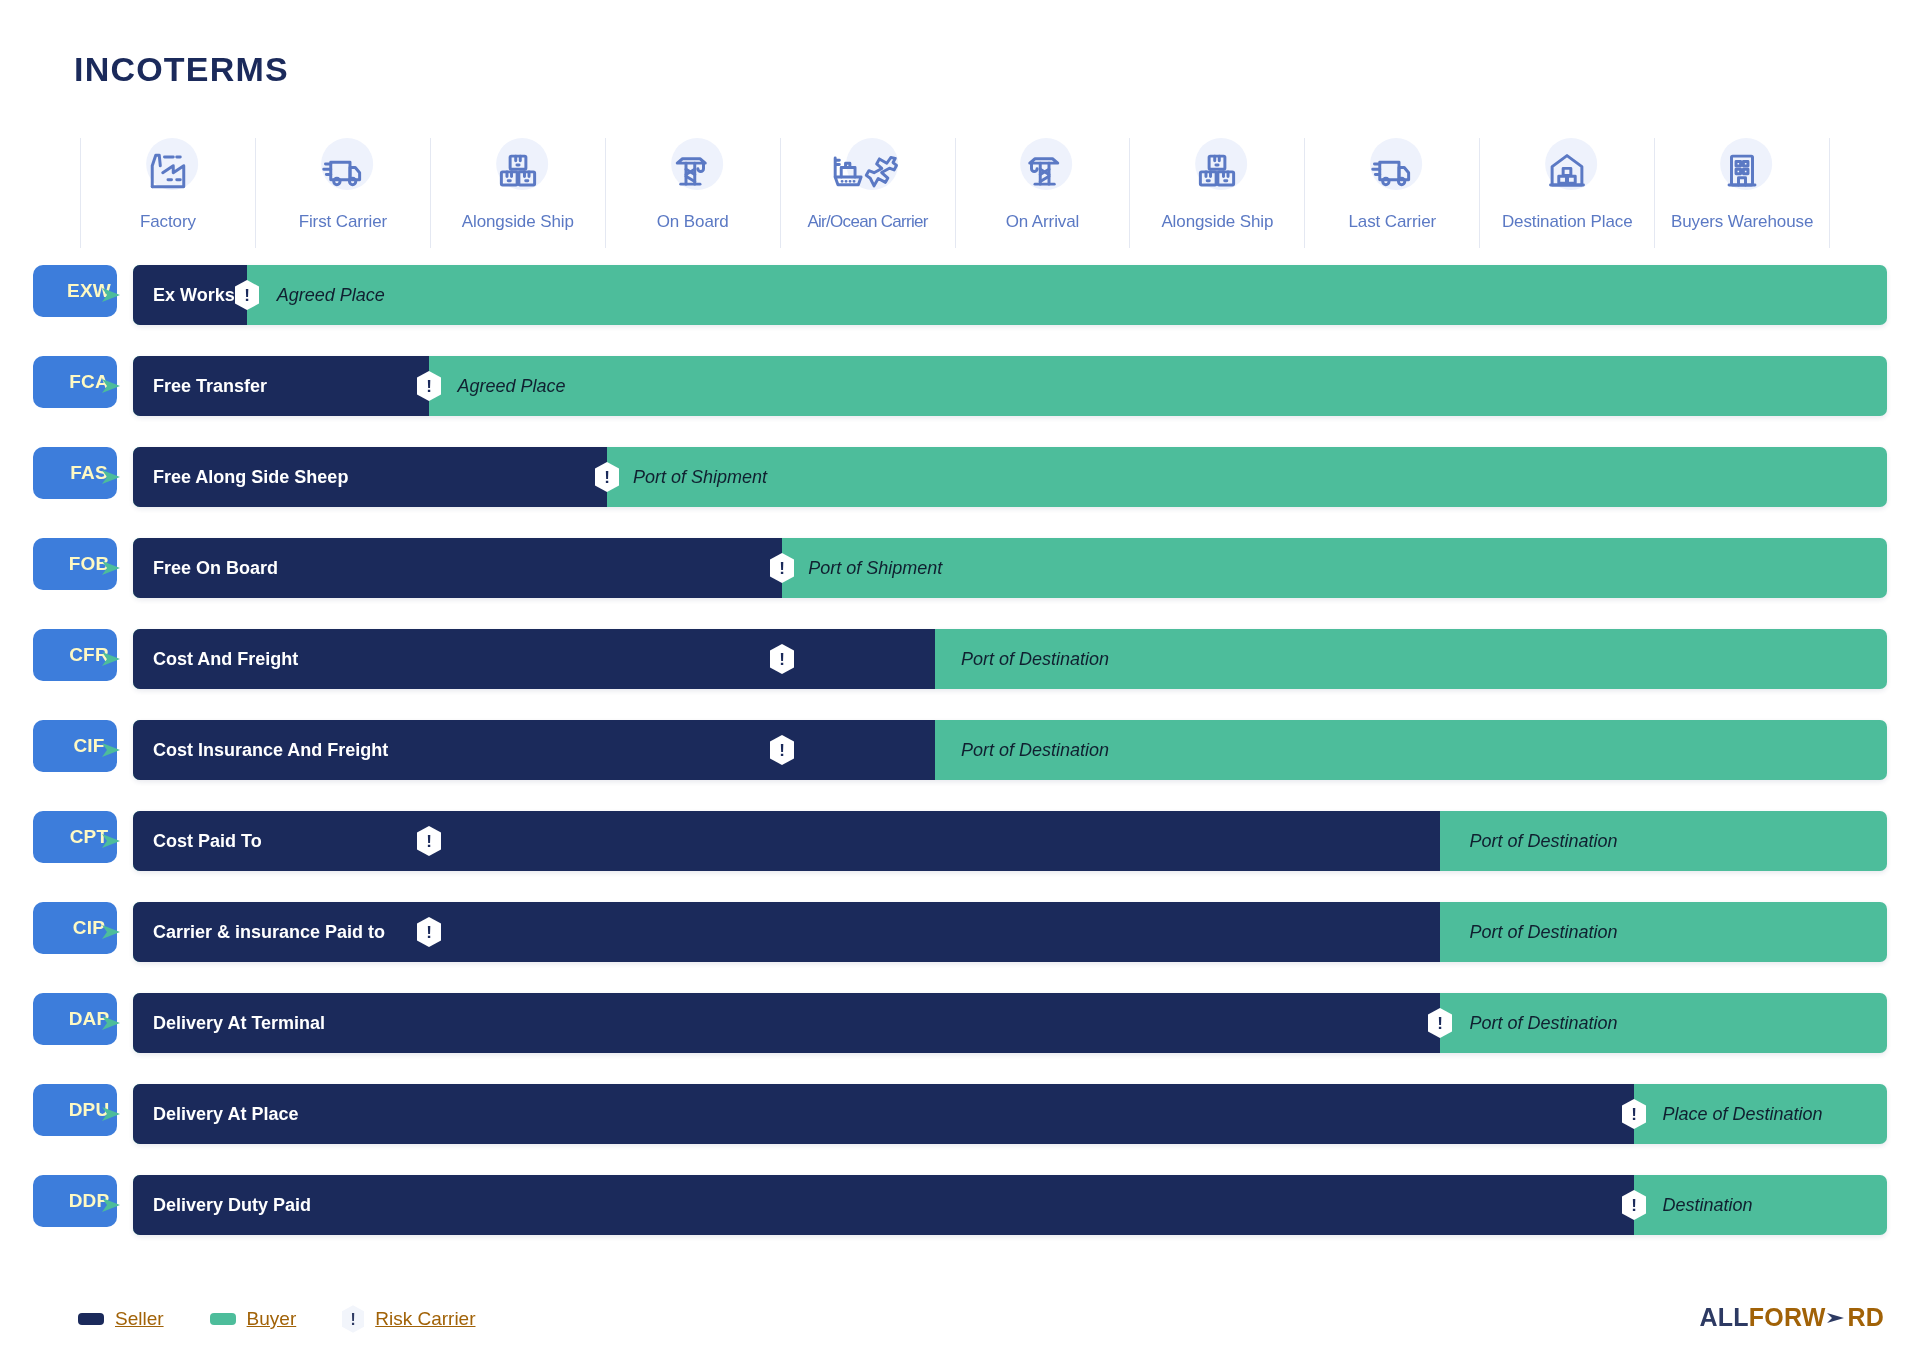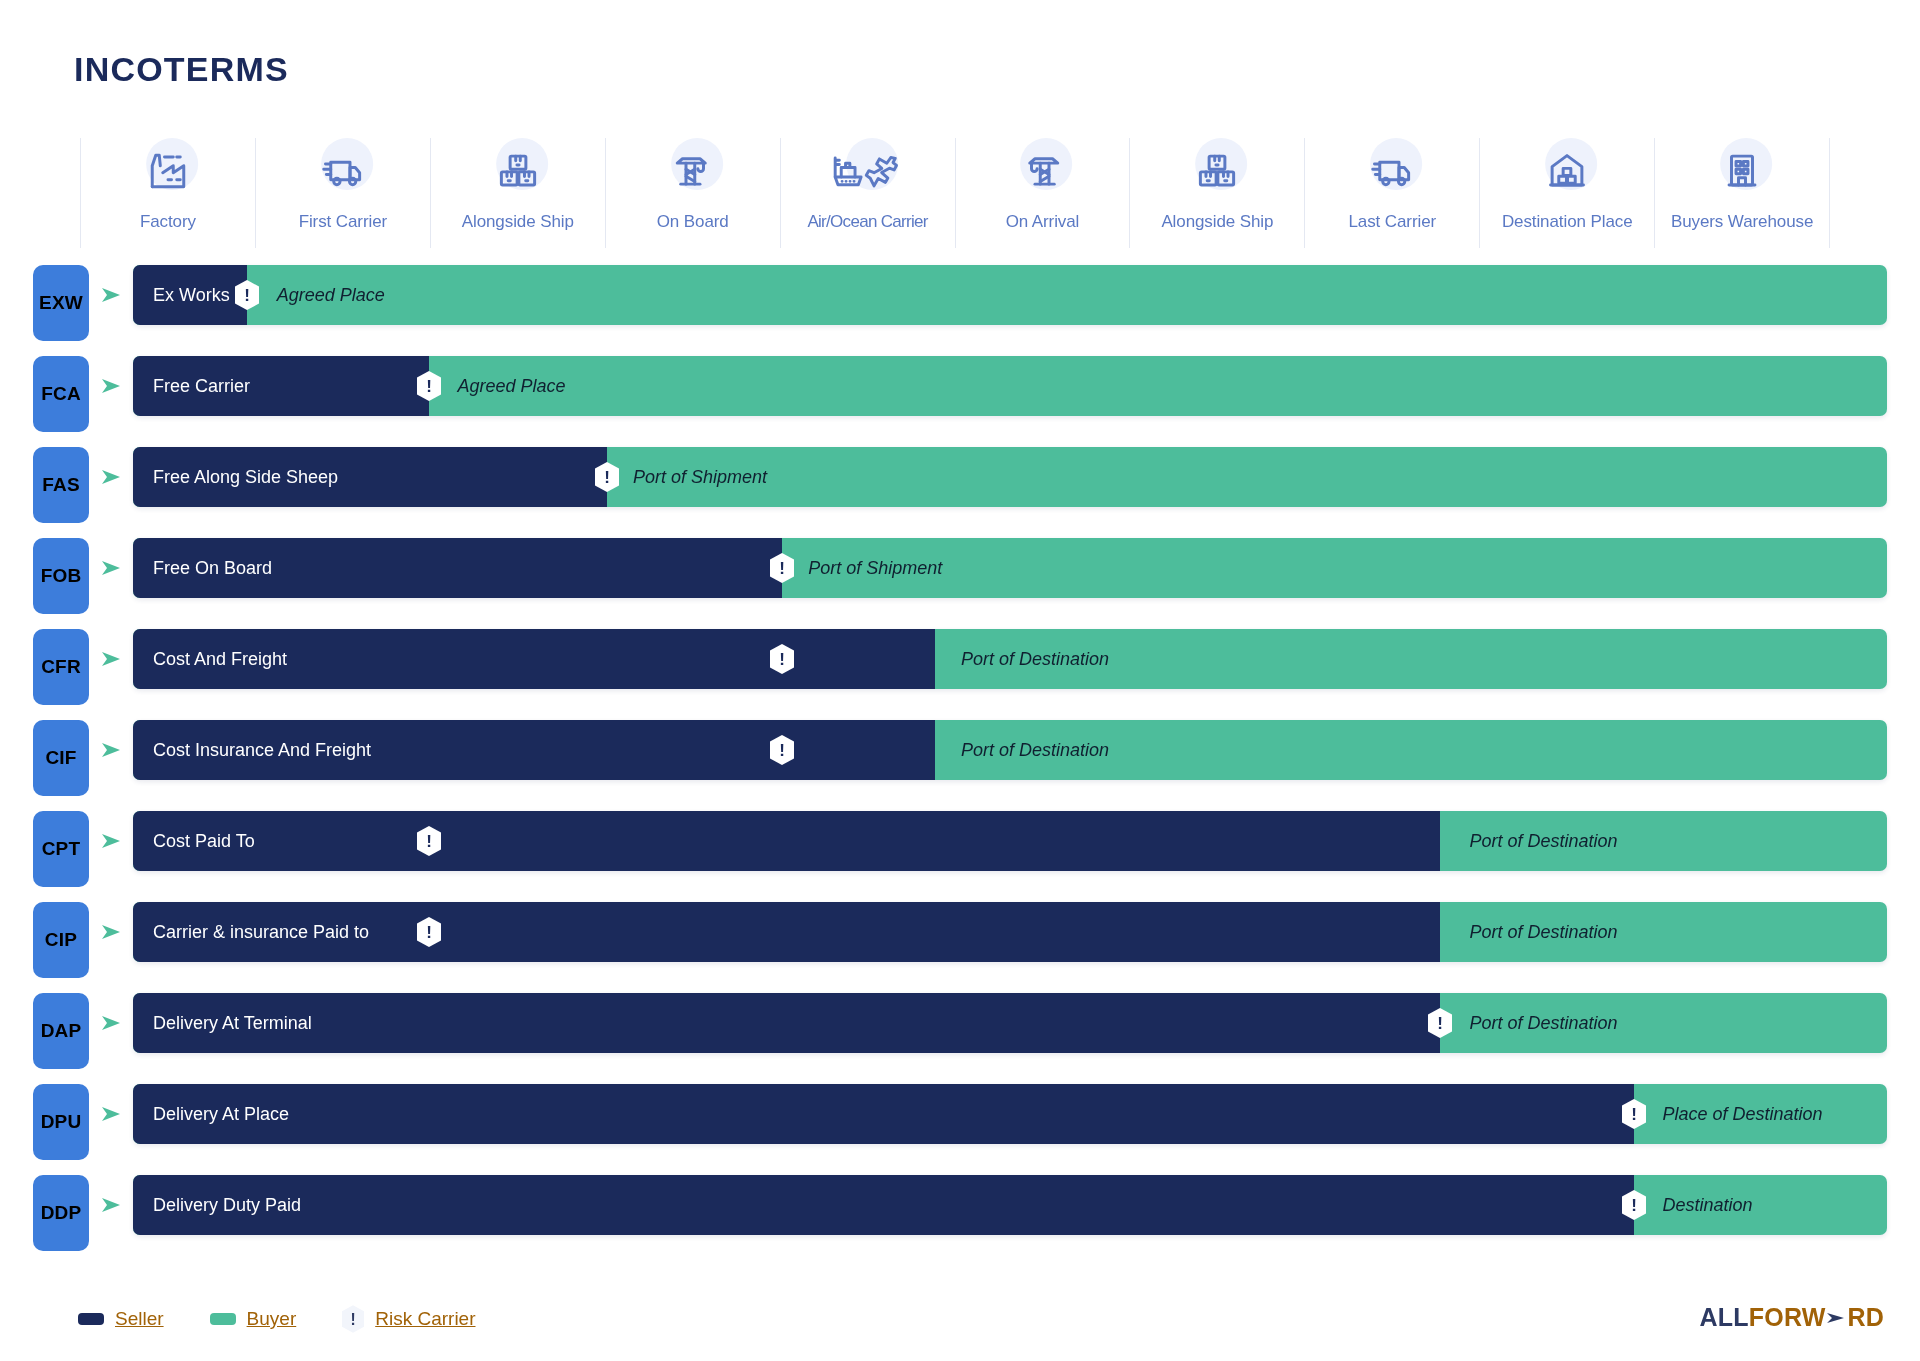--- a/index.html
+++ b/index.html
@@ -90,30 +90,31 @@
   .row {
     position: relative;
     height: 60px;
     margin-bottom: 31px;
   }
   .code-badge {
     position: absolute;
     left: 33px;
     top: 0;
     width: 56px;
-    height: 76px;
+    height: 52px;
     border-radius: 10px;
     background: #3d7ddb;
-    color: #000000;
+    color: #fef9c3;
     font-size: 19px;
     font-weight: bold;
     display: flex;
     align-items: center;
     justify-content: center;
     letter-spacing: 0.2px;
+    padding-left: 28px;
   }
   .row-arrow {
     position: absolute;
     left: 100px;
     top: 50%;
     transform: translateY(-50%);
     width: 22px;
     height: 22px;
   }
   .bar {
@@ -135,21 +136,21 @@
     background: #1b2a5b;
     border-radius: 7px 0 0 7px;
   }
   .seller-label {
     position: absolute;
     left: 20px;
     top: 50%;
     transform: translateY(-50%);
     color: #ffffff;
     font-size: 18px;
-    font-weight: normal;
+    font-weight: bold;
     white-space: nowrap;
     z-index: 4;
   }
   .buyer-label {
     position: absolute;
     top: 50%;
     transform: translateY(-50%);
     color: #102030;
     font-size: 18px;
     white-space: nowrap;
@@ -381,21 +382,21 @@
         </span>
       </div>
     </div>
     <div class="row">
       <div class="code-badge">FCA</div>
       <span class="row-arrow"><svg width="22" height="22" viewBox="0 0 22 22">
           <path d="M2 4 L20 11 L2 18 L7 11 Z" fill="#4dbd9b"></path>
         </svg></span>
       <div class="bar">
         <div class="bar-seller" style="width:16.9%"></div>
-        <div class="seller-label">Free Carrier</div>
+        <div class="seller-label">Free Transfer</div>
         <div class="buyer-label" style="left:18.5%">Agreed Place</div>
         <span class="risk-marker" style="left:16.9%">
           <svg width="24" height="30" viewBox="0 0 24 30">
             <polygon points="12,0 24,6.5 24,23.5 12,30 0,23.5 0,6.5" fill="#ffffff"></polygon>
             <text x="12" y="21" text-anchor="middle" font-family="Liberation Sans, sans-serif" font-size="17" font-weight="bold" fill="#1b2a5b">!</text>
           </svg>
         </span>
       </div>
     </div>
     <div class="row">

